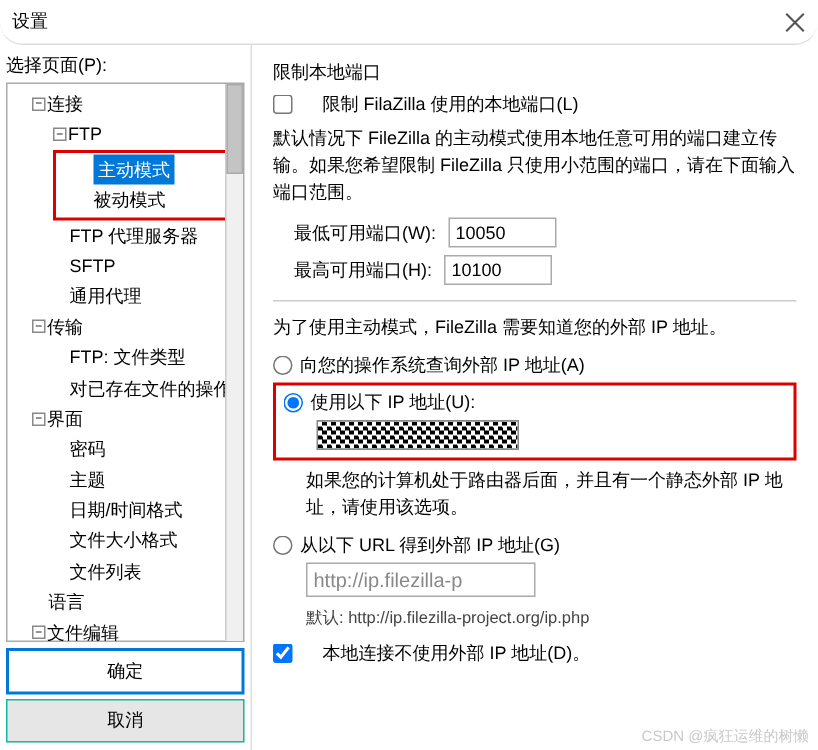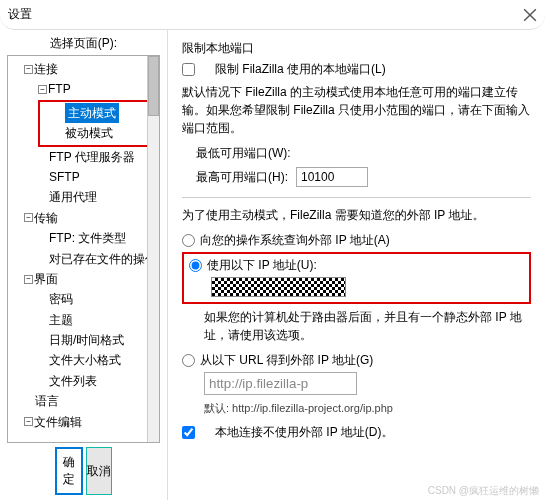--- a/index.html
+++ b/index.html
@@ -1,32 +1,32 @@
 <!DOCTYPE html>
 <html><head>
 <meta charset="utf-8">
 <style>
 * { box-sizing: border-box; margin: 0; padding: 0; }
 body { font-family: "Microsoft YaHei", sans-serif; font-size: 12px; color: #000; background: #fff; width: 545px; height: 500px; overflow: hidden; }
 .titlebar { display: flex; justify-content: space-between; align-items: center; padding: 6px 8px; border-bottom: 1px solid #ddd; border-radius: 15px; }
 .titlebar .close { width: 14px; height: 14px; stroke: #555; cursor: pointer; }
 .main { display: flex; height: calc(100% - 30px); }
-.left { width: 168px; padding: 5px 4px; border-right: 1px solid #ddd; display:flex; flex-direction:column;align-items:center; }
+.left { width: 168px; padding: 5px 4px; border-right: 1px solid #ddd; display:flex; flex-direction:column; }
 .left-label { margin-bottom: 3px; }
 .tree-wrap { flex:1; border: 1px solid #aaa; position:relative; overflow:hidden; }
 .tree { padding: 3px 2px; font-size: 12px; line-height: 1.7; height:100%; overflow-y:auto; }
 .tree ul { list-style:none; padding-left: 14px; }
 .tree .row { display:flex; align-items:center; gap:1px; white-space:nowrap; }
 .tree .exp { display:inline-flex; width:9px; height:9px; border:1px solid #888; font-size:8px; line-height:1; justify-content:center; align-items:center; cursor:pointer; }
 .tree .sp { display:inline-block; width:10px; }
 .tree .sel { background:#0078d7; color:#fff; padding:0 3px; }
 .hl-box { border:2px solid #d00; padding:1px 0; }
 .scrollbar { position:absolute; right:0; top:0; bottom:0; width:12px; background:#f0f0f0; border-left:1px solid #ccc; }
 .scrollbar .thumb { width:100%; height:60px; background:#c4c4c4; border:1px solid #aaa; }
-.btns { margin-top:4px; display:flex; flex-direction:row; gap:3px; }
+.btns { margin-top:4px; display:flex; flex-direction:column; gap:3px; }
 .btns button { width:100%; padding:5px 0; background:#e6e6e6; border:1px solid #14b8a6; font-size:12px; cursor:pointer; }
 .btns button.primary { border:2px solid #0078d7; background:#fff; }
 .right { flex:1; padding:10px 14px; overflow:hidden; }
 .group-title { margin-bottom:4px; }
 .chk-row { display:flex; align-items:center; gap:20px; margin-bottom:5px; }
 .desc { color:#000; margin-bottom:8px; line-height:1.5; }
 .port-row { display:flex; align-items:center; gap:8px; margin-bottom:5px; }
 .port-row input { width:72px; padding:2px 4px; border:1px solid #aaa; font-size:12px; }
 .sep { height:1px; background:#ccc; margin:10px 0 8px; }
 .radio-row { display:flex; align-items:center; gap:5px; margin:5px 0 3px; }
@@ -186,20 +186,21 @@
   <div class="right">
     <div class="group-title">限制本地端口</div>
     <div class="chk-row">
       <input type="checkbox" style="">
       <span>限制 FilaZilla 使用的本地端口(L)</span>
     </div>
     <div class="desc">默认情况下 FileZilla 的主动模式使用本地任意可用的端口建立传输。如果您希望限制 FileZilla 只使用小范围的端口，请在下面输入端口范围。</div>
     <div style="padding-left:14px;">
       <div class="port-row">
         <span>最低可用端口(W):</span>
+        <input type="text" value="10050" style="">
       </div>
       <div class="port-row">
         <span>最高可用端口(H):</span>
         <input type="text" value="10100" style="">
       </div>
     </div>
 
     <div class="sep"></div>
 
     <div class="desc">为了使用主动模式，FileZilla 需要知道您的外部 IP 地址。</div>

